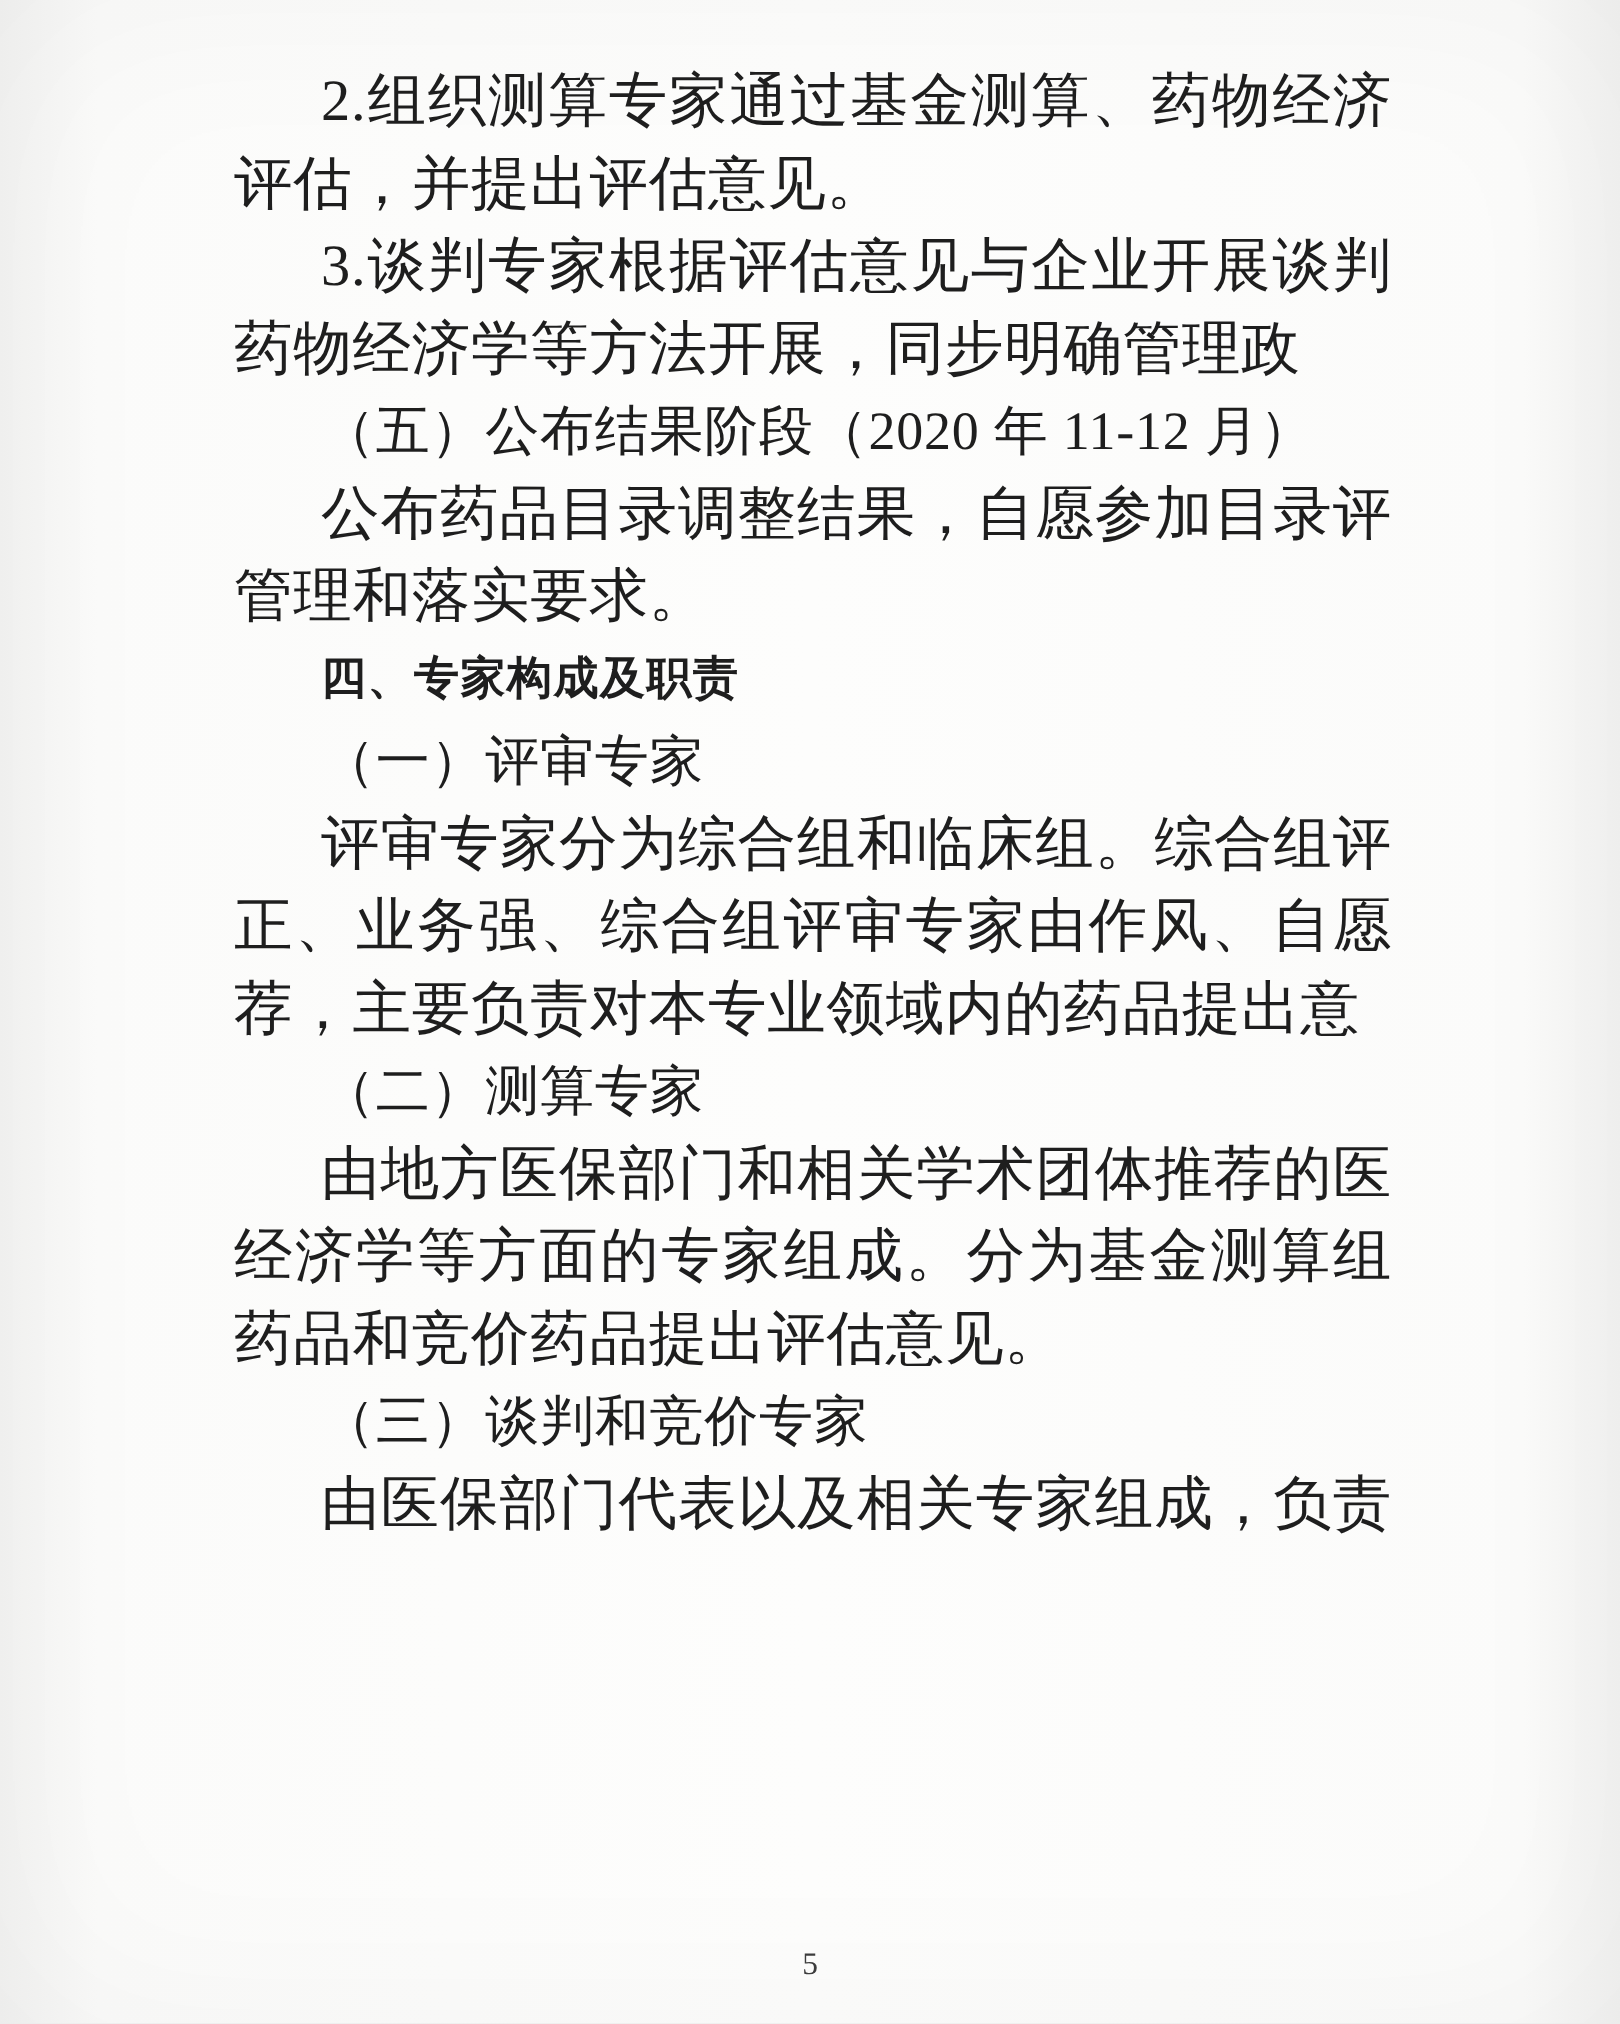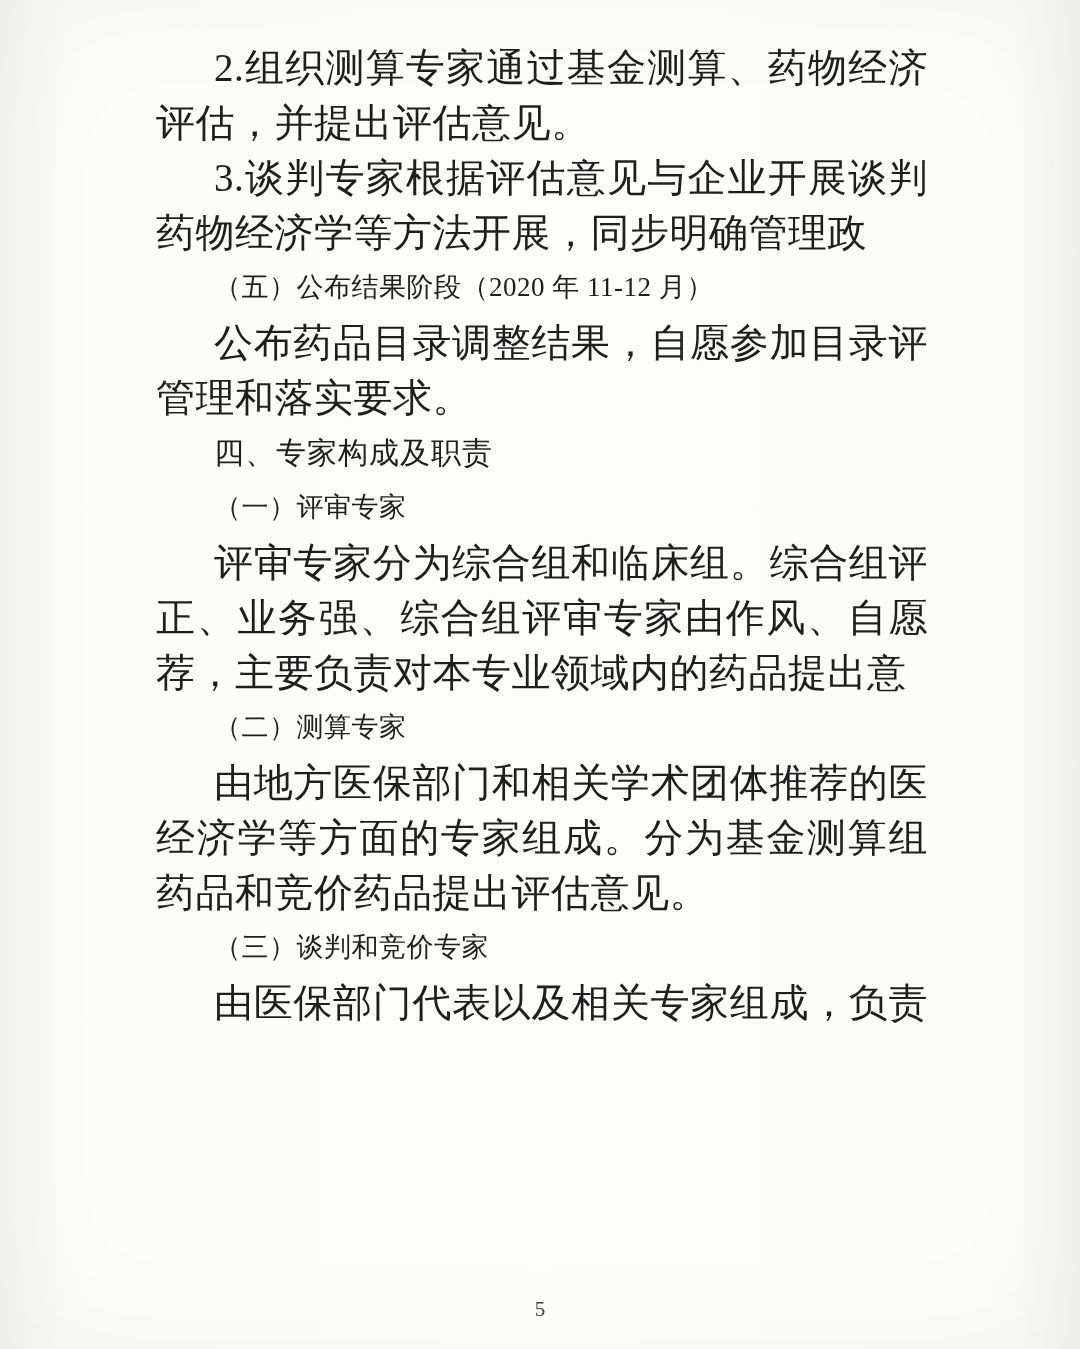--- a/index.html
+++ b/index.html
@@ -35,25 +35,25 @@
   }
   .line.fill {
     text-align: justify;
     text-align-last: justify;
     text-justify: inter-character;
   }
   .line.indent {
     text-indent: 58px;
   }
   .line.kaiti-heading {
-    font-size: 27px;
+    font-size: 36px;
   }
   .line.bold-heading {
     font-family: "Liberation Sans", "DejaVu Sans", sans-serif;
-    font-weight: 400;
+    font-weight: 700;
     font-size: 30px;
     letter-spacing: 1px;
   }
   .page-number {
     position: absolute;
     left: 0;
     right: 0;
     top: 1297px;
     text-align: center;
     font-size: 21px;

